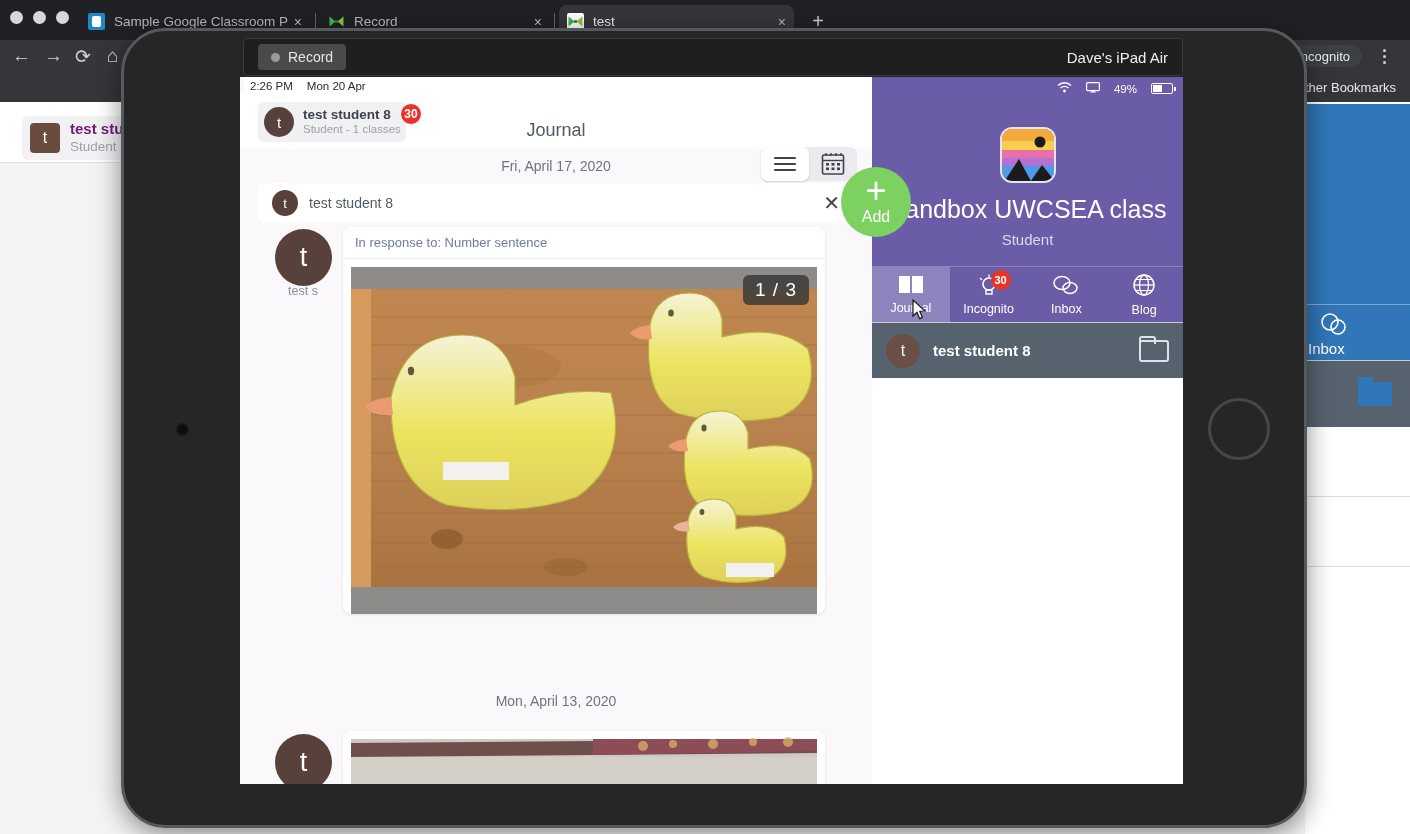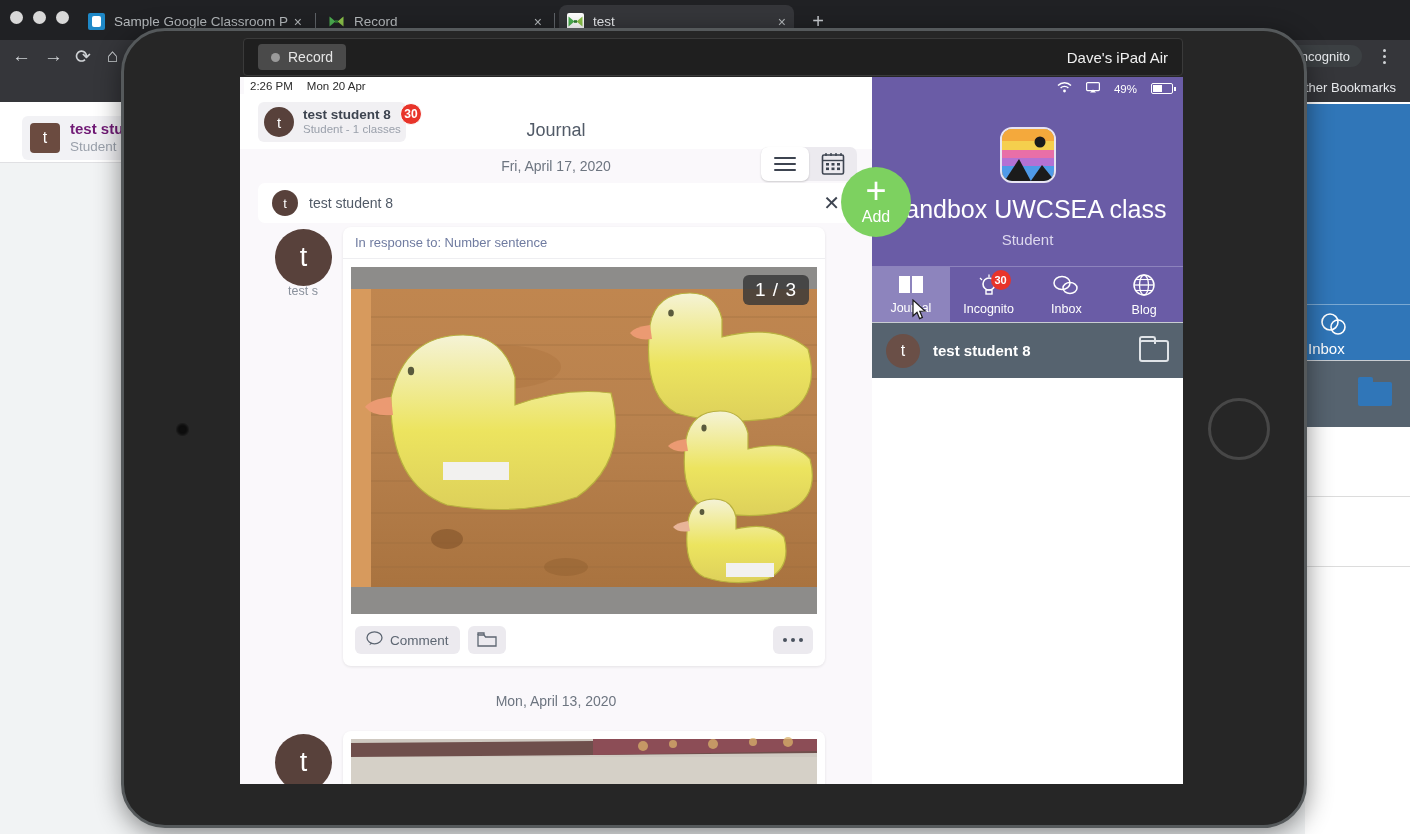--- a/index.html
+++ b/index.html
@@ -447,44 +447,20 @@
 
             <g>
               <path d="M337 254 q4 -22 26 -22 q18 0 22 18 l0 12 q34 -8 48 8 q8 30 -16 42 q-34 8 -64 -2 q-22 -10 -16 -56 z" fill="url(#duckg)" stroke="#b8b03f" stroke-width="1.2"></path>
               <path d="M337 254 q-12 2 -15 6 q5 6 17 4 z" fill="#e8b498"></path>
               <ellipse cx="351" cy="245" rx="2.4" ry="3" fill="#5a5a3c"></ellipse>
               <rect x="375" y="296" width="48" height="14" fill="#f2f1ef"></rect>
             </g>
           </svg>
           <div class="pager">1 / 3</div>
         </div>
-        <div class="post-actions">
-          <div class="act-btn">
-            <span>
-              <svg width="17" height="15" viewBox="0 0 17 15">
-                  <ellipse cx="8.5" cy="6.8" rx="7.5" ry="6" fill="none" stroke="#5d6672" stroke-width="1.3"></ellipse>
-                  <path d="M5 11.5 L3.2 14.2 L6.6 12.4 Z" fill="#5d6672"></path>
-                </svg>
-            </span>
-            <span>Comment</span>
-          </div>
-          <div class="act-btn sq" style="margin-left:8px">
-            <span>
-              <svg width="20" height="16" viewBox="0 0 20 16">
-                  <path d="M1 4 h6 l1.6 2 H19 v9 H1 Z" fill="none" stroke="#5d6672" stroke-width="1.3"></path>
-                  <path d="M1 4 V2 h6 v2" fill="none" stroke="#5d6672" stroke-width="1.3"></path>
-                </svg>
-            </span>
-          </div>
-          <div class="act-more">
-              <i></i>
-              <i></i>
-              <i></i>
-            </div>
-        </div>
       </div>
 
       <div class="feed-date2">Mon, April 13, 2020</div>
       <div class="post2-ava">t</div>
       <div class="post2">
         <svg width="482" height="60" viewBox="0 0 482 60" preserveAspectRatio="none">
           <rect x="8" y="8" width="466" height="52" fill="#cfc9c1"></rect>
           <path d="M8 12 L474 8 L474 22 L8 26 Z" fill="#6f4f4c"></path>
           <path d="M250 8 L474 8 L474 20 L250 24 Z" fill="#8c4d56"></path>
           <g fill="#d9b26a" opacity="0.75">

